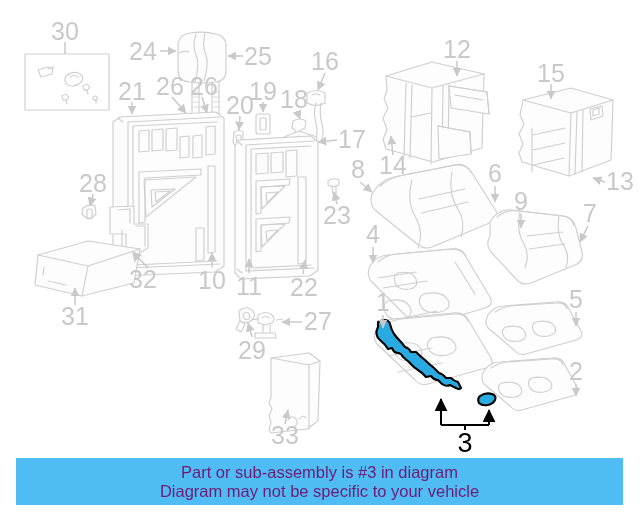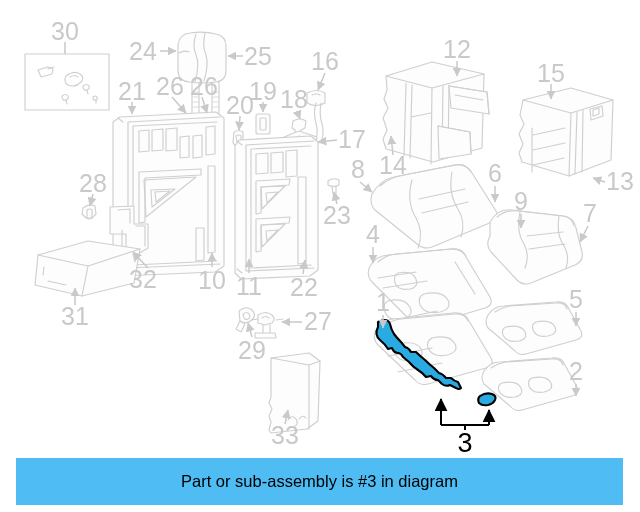--- a/index.html
+++ b/index.html
@@ -4,21 +4,21 @@
 <title>Parts Diagram</title>
 <style>
   html,body{margin:0;padding:0;background:#ffffff;}
   body{width:640px;height:512px;position:relative;overflow:hidden;
        font-family:"Liberation Sans",sans-serif;}
   #stage{position:absolute;left:0;top:0;width:640px;height:512px;}
   svg#diagram{position:absolute;left:0;top:0;width:640px;height:460px;display:block;}
   .banner{position:absolute;left:16px;top:458px;width:607px;height:47px;
           background:#4fbdf4;display:flex;flex-direction:column;
           align-items:center;justify-content:center;line-height:1.12;}
-  .banner div{color:#000000;font-size:16.5px;white-space:nowrap;}
+  .banner div{color:#701a75;font-size:16.5px;white-space:nowrap;}
 </style>
 </head>
 <body>
 
 <div id="stage">
 
   <svg id="diagram" viewBox="0 0 640 460">
     <defs>
       <style>
         .ln{fill:none;stroke:#cfcfcf;stroke-width:1.15;stroke-linejoin:round;stroke-linecap:round;}
@@ -369,15 +369,16 @@
       <text class="num" x="590" y="222" text-anchor="middle">7</text>
       <text class="num" x="373" y="243" text-anchor="middle">4</text>
       <text class="num" x="383" y="311" text-anchor="middle">1</text>
       <text class="num" x="576" y="308" text-anchor="middle">5</text>
       <text class="num" x="576" y="380" text-anchor="middle">2</text>
     </g>
   </svg>
 
   <div class="banner">
     <div>Part or sub-assembly is #3 in diagram</div>
+    <div>Diagram may not be specific to your vehicle</div>
   </div>
 
 </div>
 
 </body></html>

